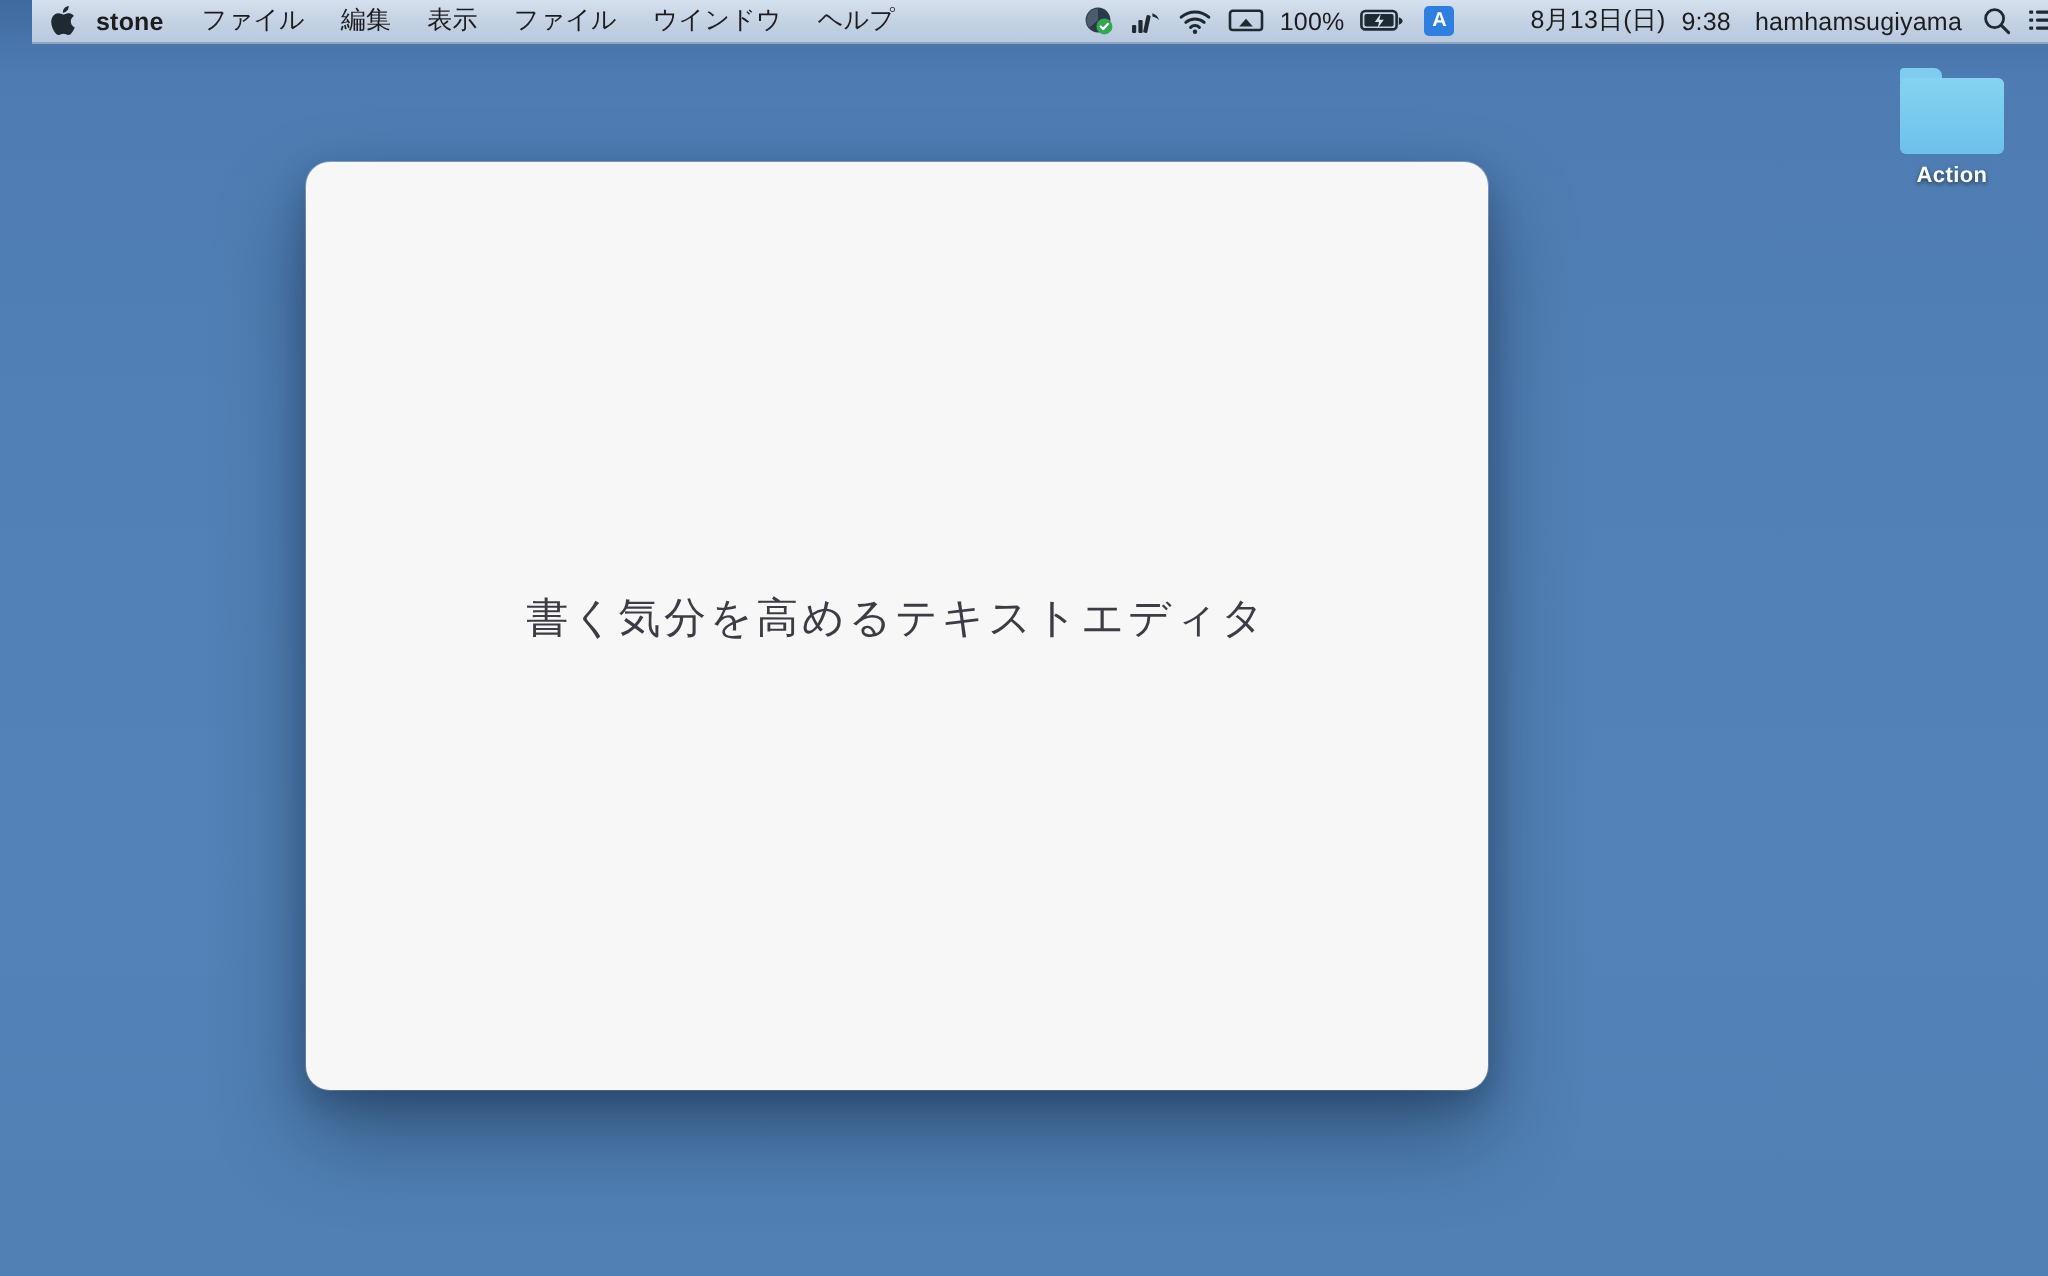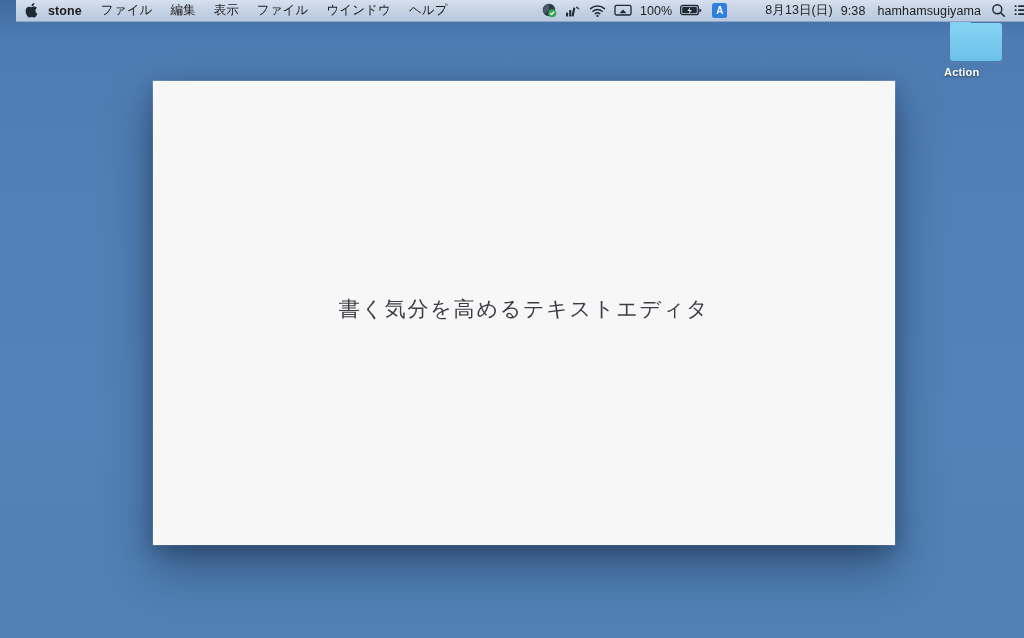--- a/index.html
+++ b/index.html
@@ -103,23 +103,23 @@
     align-items: center;
     justify-content: center;
     line-height: 1;
   }
   .datetime { display: flex; align-items: center; gap: 8px; margin-left: 26px; }
 
   
   #desktop-icon {
     position: absolute;
     left: 944px;
-    top: 18px;
+    top: 34px;
     width: 64px;
-    text-align: left;
+    text-align: center;
     z-index: 10;
   }
   .folder-glyph {
     width: 56px;
     height: 45px;
     margin: 0 auto;
     position: relative;
   }
   .folder-tab {
     position: absolute;
@@ -142,24 +142,24 @@
     color: #ffffff;
     text-shadow: 0 1px 2px rgba(0,0,0,0.55);
     letter-spacing: 0.2px;
   }
 
   
   #editor-window {
     position: absolute;
     left: 153px;
     top: 81px;
-    width: 742px;
+    width: 591px;
     height: 464px;
     background: #f7f7f7;
-    border-radius: 0;
+    border-radius: 12px;
     box-shadow: 0 22px 44px rgba(10, 25, 45, 0.42),
                 0 6px 16px rgba(10, 25, 45, 0.26),
                 0 0 0 0.5px rgba(255,255,255,0.35);
     z-index: 20;
     display: flex;
     align-items: center;
     justify-content: center;
     overflow: hidden;
   }
   #editor-text {

